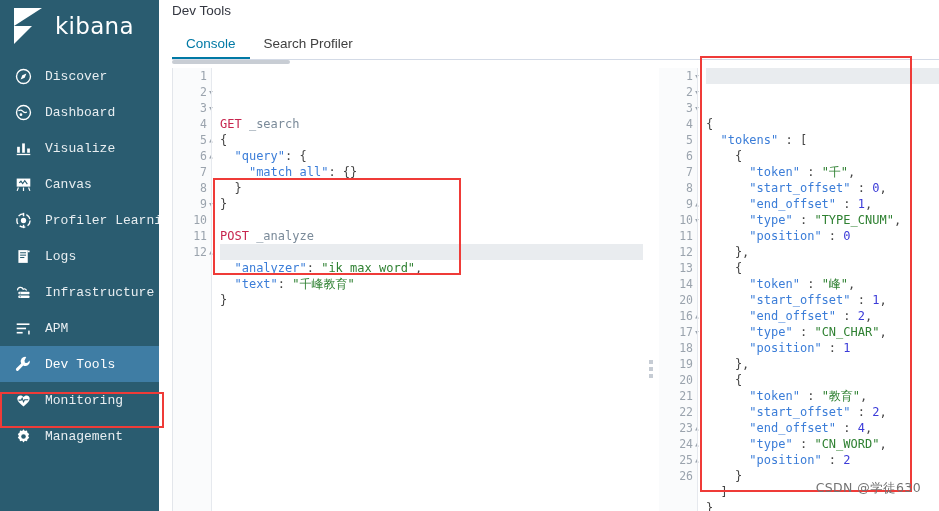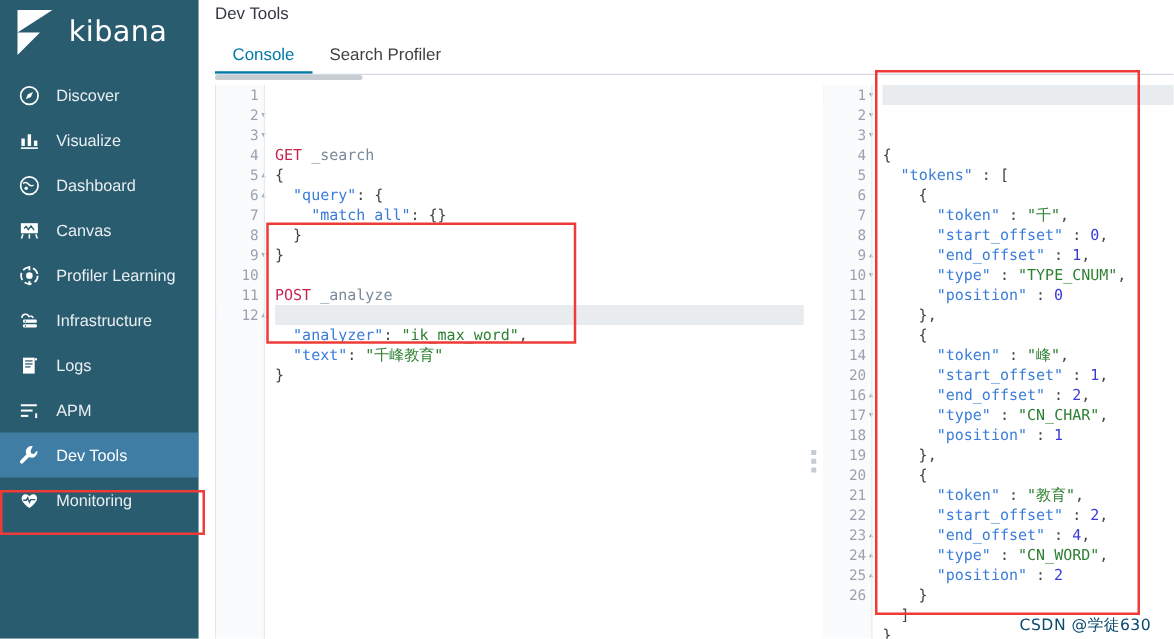--- a/index.html
+++ b/index.html
@@ -30,21 +30,21 @@
   .nav-item{
     position:relative;height:36px;display:flex;align-items:center;
     padding-left:10px;box-sizing:border-box;cursor:pointer;
   }
   .nav-item .ic{
     width:26px;flex:0 0 26px;display:flex;align-items:center;justify-content:center;
     color:#ffffff;
   }
   .nav-item .lbl{
     margin-left:9px;color:#e8eef1;font-size:13px;white-space:nowrap;
-    font-family:Liberation Sans, sans-serif;
+    font-family:Liberation Mono, monospace;
   }
   .nav-item.active{background:#3f7da4;}
   .nav-item.active .lbl{color:#ffffff;}
 
   
   .main{
     position:absolute;left:159px;top:0;right:0;bottom:0;background:#ffffff;
   }
   .page-title{
     position:absolute;left:13px;top:0px;font-size:13.5px;color:#343741;
@@ -138,21 +138,21 @@
   }
   .pane-right-border{
     position:absolute;left:487px;top:8px;bottom:0;width:1px;background:#e3e6eb;
   }
 
   
   .redbox{position:absolute;border:2px solid #ef3b38;pointer-events:none;}
 
   
   .watermark{
-    position:absolute;right:18px;bottom:2px;color:#0c4a6e;font-size:12.5px;
+    position:absolute;right:18px;bottom:14px;color:#737373;font-size:12.5px;
     font-family:"DejaVu Sans", sans-serif;letter-spacing:.4px;
   }
 </style>
 </head>
 <body>
 
 <div class="app">
 
   <div class="sidebar">
     <div class="logo-row">
@@ -172,40 +172,40 @@
               <circle cx="10" cy="10" r="8.2" fill="none" stroke="#fff" stroke-width="1.6"></circle>
               <path d="M13.4 6.6 L8.6 8.6 L6.6 13.4 L11.4 11.4 Z" fill="#fff"></path>
             </svg>
         </span>
         <span class="lbl">Discover</span>
       </div>
 
       <div class="nav-item">
         <span class="ic">
           <svg width="17" height="17" viewBox="0 0 20 20">
+              <circle cx="10" cy="10" r="8.2" fill="none" stroke="#fff" stroke-width="1.6"></circle>
+              <path d="M4 8 Q7 6 9 8.5 Q11 11 14 9.5" fill="none" stroke="#fff" stroke-width="1.4"></path>
+              <circle cx="7" cy="12.5" r="1.6" fill="#fff"></circle>
+            </svg>
+        </span>
+        <span class="lbl">Dashboard</span>
+      </div>
+
+      <div class="nav-item">
+        <span class="ic">
+          <svg width="17" height="17" viewBox="0 0 20 20">
               <rect x="2.5" y="8" width="3.2" height="7" fill="#fff"></rect>
               <rect x="8.4" y="4" width="3.2" height="11" fill="#fff"></rect>
               <rect x="14.3" y="10" width="3.2" height="5" fill="#fff"></rect>
               <rect x="2" y="16.3" width="16" height="1.5" fill="#fff"></rect>
             </svg>
         </span>
         <span class="lbl">Visualize</span>
       </div>
 
-      <div class="nav-item">
-        <span class="ic">
-          <svg width="17" height="17" viewBox="0 0 20 20">
-              <circle cx="10" cy="10" r="8.2" fill="none" stroke="#fff" stroke-width="1.6"></circle>
-              <path d="M4 8 Q7 6 9 8.5 Q11 11 14 9.5" fill="none" stroke="#fff" stroke-width="1.4"></path>
-              <circle cx="7" cy="12.5" r="1.6" fill="#fff"></circle>
-            </svg>
-        </span>
-        <span class="lbl">Dashboard</span>
-      </div>
-
 
       <div class="nav-item">
         <span class="ic">
           <svg width="17" height="17" viewBox="0 0 20 20">
               <rect x="2" y="3" width="16" height="9.5" fill="#fff"></rect>
               <path d="M5 8 L7 6 L9 9 L11.5 5.6 L14.5 9.5" fill="none" stroke="#2a5c70" stroke-width="1.3"></path>
               <path d="M4 13.5 L2.5 17.5 M10 13.5 L10 17.5 M16 13.5 L17.5 17.5" stroke="#fff" stroke-width="1.4"></path>
             </svg>
         </span>
         <span class="lbl">Canvas</span>
@@ -214,51 +214,51 @@
       <div class="nav-item">
         <span class="ic">
           <svg width="17" height="17" viewBox="0 0 20 20">
               <circle cx="10" cy="10" r="7.8" fill="none" stroke="#fff" stroke-width="1.6" stroke-dasharray="7 3"></circle>
               <circle cx="10" cy="10" r="3.1" fill="#fff"></circle>
               <rect x="9.2" y="1" width="1.7" height="4" fill="#fff"></rect>
               <rect x="9.2" y="15" width="1.7" height="4" fill="#fff"></rect>
             </svg>
         </span>
         <span class="lbl">Profiler Learning</span>
+      </div>
+
+      <div class="nav-item">
+        <span class="ic">
+          <svg width="17" height="17" viewBox="0 0 20 20">
+              <rect x="4" y="2.5" width="11" height="15" fill="#fff"></rect>
+              <rect x="6" y="5" width="7" height="1.2" fill="#2a5c70"></rect>
+              <rect x="6" y="7.8" width="7" height="1.2" fill="#2a5c70"></rect>
+              <rect x="6" y="10.6" width="5" height="1.2" fill="#2a5c70"></rect>
+              <rect x="15.2" y="3" width="2" height="2" fill="#fff"></rect>
+            </svg>
+        </span>
+        <span class="lbl">Logs</span>
       </div>
 
       <div class="nav-item">
         <span class="ic">
           <svg width="17" height="17" viewBox="0 0 20 20">
               <path d="M3 7.5 A3.4 3.4 0 0 1 9.6 6.2 A2.7 2.7 0 0 1 13.6 7.6" fill="none" stroke="#fff" stroke-width="1.4"></path>
               <rect x="4" y="9" width="13" height="3.1" rx="1" fill="#fff"></rect>
               <rect x="4" y="13.4" width="13" height="3.1" rx="1" fill="#fff"></rect>
               <circle cx="6.2" cy="10.6" r="0.7" fill="#2a5c70"></circle>
               <circle cx="6.2" cy="15" r="0.7" fill="#2a5c70"></circle>
             </svg>
         </span>
         <span class="lbl">Infrastructure</span>
       </div>
 
       <div class="nav-item">
         <span class="ic">
           <svg width="17" height="17" viewBox="0 0 20 20">
-              <rect x="4" y="2.5" width="11" height="15" fill="#fff"></rect>
-              <rect x="6" y="5" width="7" height="1.2" fill="#2a5c70"></rect>
-              <rect x="6" y="7.8" width="7" height="1.2" fill="#2a5c70"></rect>
-              <rect x="6" y="10.6" width="5" height="1.2" fill="#2a5c70"></rect>
-              <rect x="15.2" y="3" width="2" height="2" fill="#fff"></rect>
-            </svg>
-        </span>
-        <span class="lbl">Logs</span>
-      </div>
-
-      <div class="nav-item">
-        <span class="ic">
-          <svg width="17" height="17" viewBox="0 0 20 20">
               <rect x="2" y="4" width="15" height="1.9" fill="#fff"></rect>
               <rect x="2" y="9" width="11" height="1.9" fill="#fff"></rect>
               <rect x="2" y="14" width="7" height="1.9" fill="#fff"></rect>
               <rect x="15.5" y="12.5" width="1.8" height="4.5" fill="#fff"></rect>
             </svg>
         </span>
         <span class="lbl">APM</span>
       </div>
 
       <div class="nav-item active">
@@ -273,20 +273,29 @@
       <div class="nav-item">
         <span class="ic">
           <svg width="17" height="17" viewBox="0 0 20 20">
               <path d="M10 17 C3 12 1.5 8 3.6 5.4 C5.4 3.2 8.5 3.8 10 6 C11.5 3.8 14.6 3.2 16.4 5.4 C18.5 8 17 12 10 17 Z" fill="#fff"></path>
               <path d="M4.2 9.6 h3 l1.2-2.2 1.6 4 1.3-2.3 h4.3" fill="none" stroke="#2a5c70" stroke-width="1.3"></path>
             </svg>
         </span>
         <span class="lbl">Monitoring</span>
       </div>
 
+      <div class="nav-item">
+        <span class="ic">
+          <svg width="17" height="17" viewBox="0 0 20 20">
+              <path d="M10 1.6 l1.6 2 2.5-.6 .6 2.5 2 1.6 -1.3 2.2 1.3 2.2 -2 1.6 -.6 2.5 -2.5-.6 -1.6 2 -1.6-2 -2.5 .6 -.6-2.5 -2-1.6 1.3-2.2 -1.3-2.2 2-1.6 .6-2.5 2.5 .6 z" fill="#fff"></path>
+              <circle cx="10" cy="10" r="2.7" fill="#2a5c70"></circle>
+            </svg>
+        </span>
+        <span class="lbl">Management</span>
+      </div>
 
     </div>
   </div>
 
   <div class="main">
 
     <div class="page-title">Dev Tools</div>
 
     <div class="tabs">
       <div class="tab active">Console</div>

